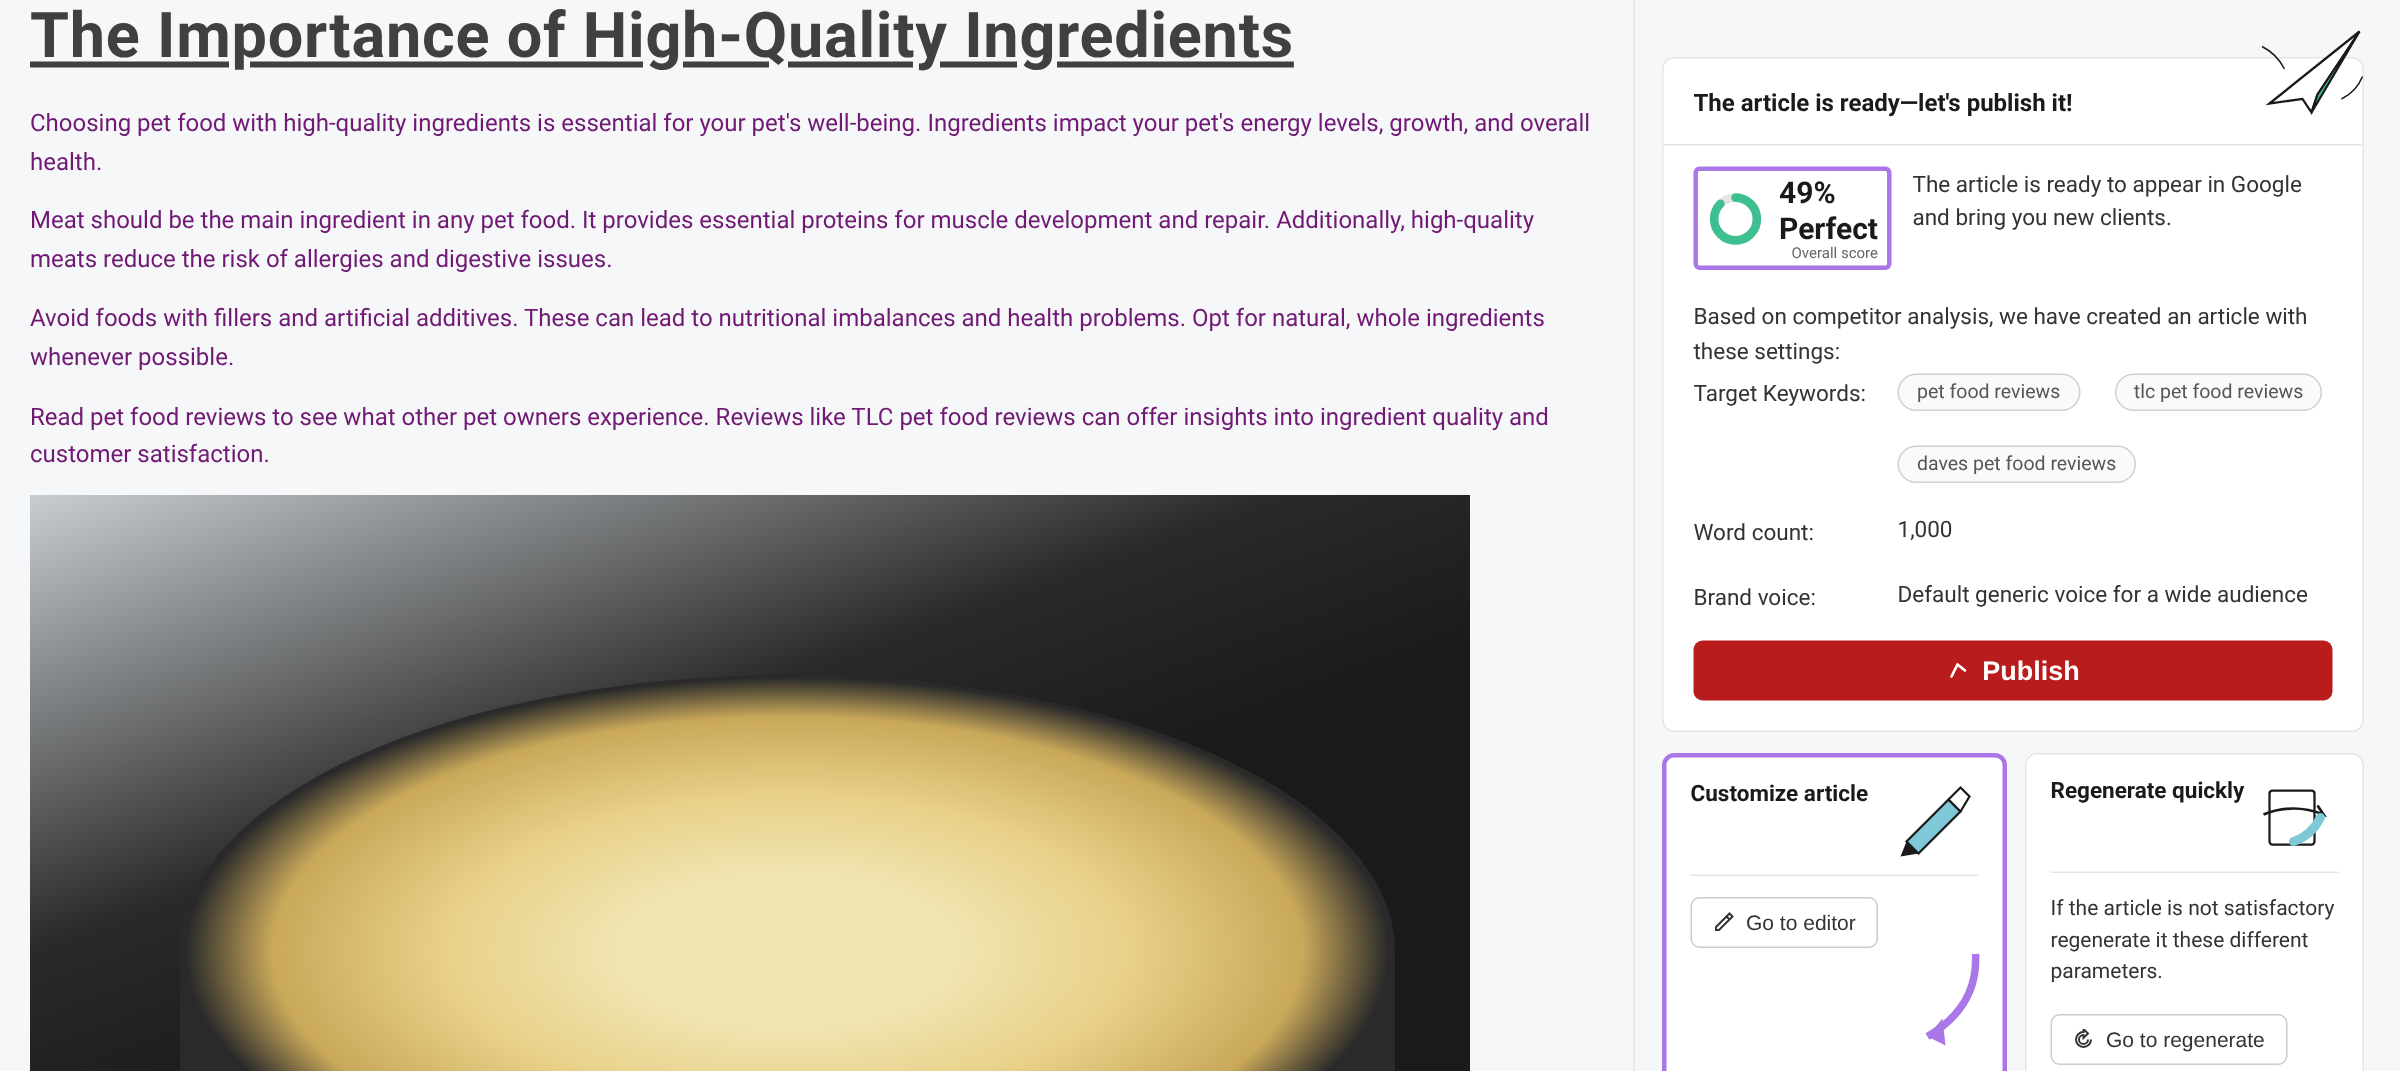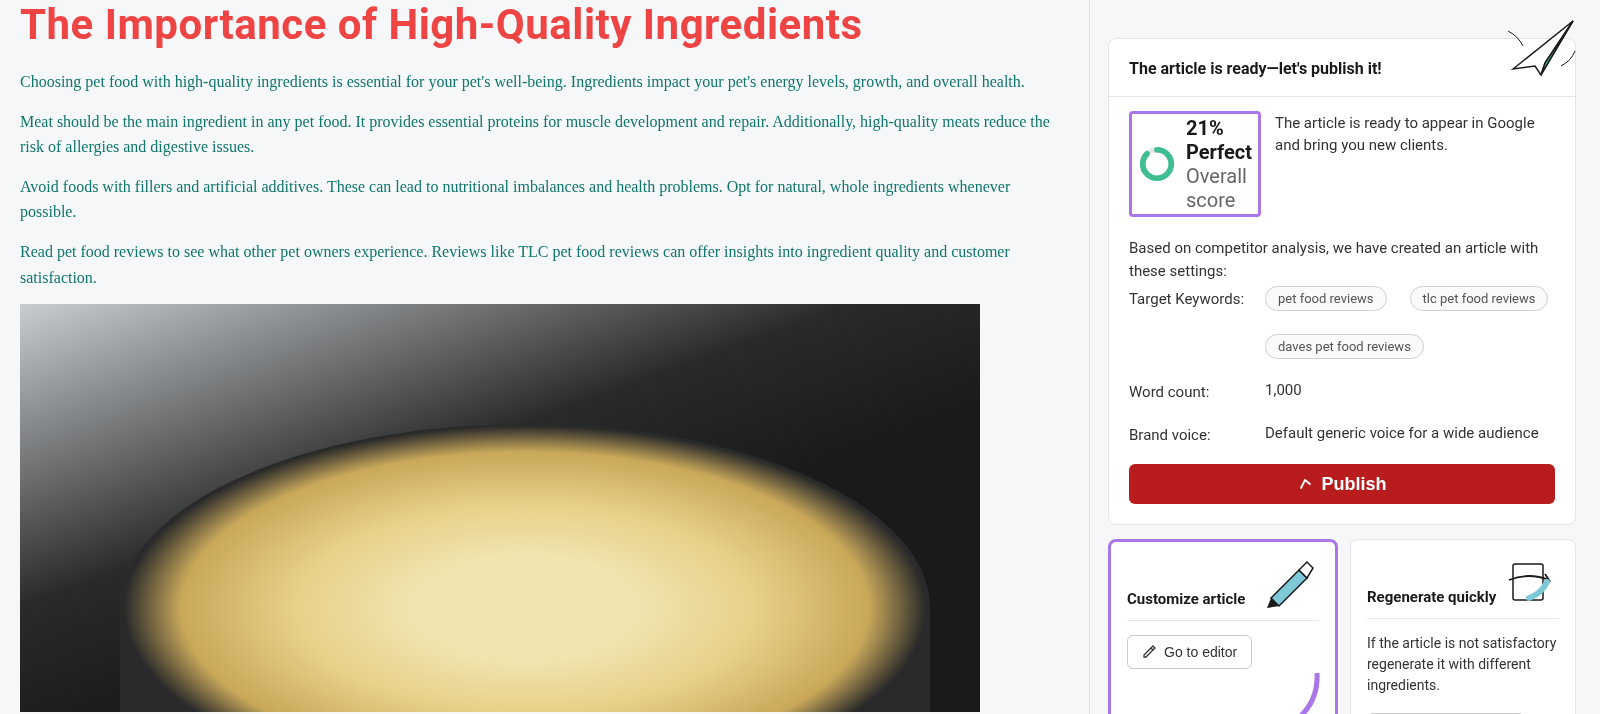--- a/index.html
+++ b/index.html
@@ -13,30 +13,30 @@
 }
 .main-content {
   flex: 1;
   padding: 0 20px 20px 20px;
   border-right: 1px solid #e5e5e5;
   background: #f6f7f8;
 }
 .article-title {
   font-size: 42px;
   font-weight: 700;
-  color: #ef4444;
+  color: #404040;
   margin-bottom: 20px;
   letter-spacing: 0.5px;
+  text-decoration: underline;
 }
 .article-body p {
   font-size: 16px;
   line-height: 1.6;
-  color: #0f766e;
+  color: #701a75;
   margin-bottom: 14px;
-  font-family: Liberation Serif, serif;
 }
 .article-image {
   width: 960px;
   height: 408px;
   background: linear-gradient(160deg, #c8cdd1 0%, #2a2a2a 40%, #1a1a1a 60%);
   position: relative;
   overflow: hidden;
   margin-top: 8px;
 }
 .popcorn-bowl {
@@ -95,21 +95,21 @@
   border-radius: 4px;
   padding: 2px 6px;
 }
 .score-ring {
   width: 38px;
   height: 38px;
   flex-shrink: 0;
 }
 .score-text { display: flex; flex-direction: column; }
 .score-value { font-size: 20px; font-weight: 700; color: #1a1a1a; }
-.score-label { font-size: 20px; color: #666; }
+.score-label { font-size: 10px; color: #666; text-align: right; }
 .score-desc { font-size: 15px; line-height: 1.45; color: #333; padding-top: 2px; }
 .analysis-text { font-size: 15px; line-height: 1.5; color: #333; margin-bottom: 4px; }
 .settings-row { display: flex; gap: 10px; margin-bottom: 20px; }
 .settings-label { font-size: 15px; color: #333; min-width: 126px; padding-top: 4px; }
 .settings-value { font-size: 15px; color: #333; line-height: 1.5; }
 .keyword-tags { display: flex; flex-wrap: wrap; gap: 23px; }
 .tag {
   border: 1px solid #d0d0d0;
   border-radius: 14px;
   padding: 4px 12px;
@@ -144,21 +144,21 @@
   border-radius: 8px;
   padding: 14px 16px 16px 16px;
   position: relative;
 }
 .action-card.highlighted {
   border: 3px solid #a977e8;
 }
 .action-header {
   display: flex;
   justify-content: space-between;
-  align-items: flex-end;
+  align-items: flex-start;
   padding-bottom: 10px;
   border-bottom: 1px solid #e5e5e5;
   margin-bottom: 14px;
   min-height: 60px;
 }
 .action-title {
   font-size: 15px;
   font-weight: 700;
   color: #1a1a1a;
   line-height: 1.4;
@@ -221,21 +221,21 @@
       <div class="ready-title">The article is ready—let's publish it!</div>
     </div>
     <div class="ready-body">
       <div class="score-row">
         <div class="score-box">
           <svg class="score-ring" viewBox="0 0 40 40">
             <circle cx="20" cy="20" r="15" fill="none" stroke="#e5e5e5" stroke-width="6"></circle>
             <circle cx="20" cy="20" r="15" fill="none" stroke="#3fbf8f" stroke-width="6" stroke-dasharray="82 94" stroke-dashoffset="0" transform="rotate(-90 20 20)" stroke-linecap="round"></circle>
           </svg>
           <div class="score-text">
-            <span class="score-value">21% Perfect</span>
+            <span class="score-value">49% Perfect</span>
             <span class="score-label">Overall score</span>
           </div>
         </div>
         <div class="score-desc">The article is ready to appear in Google and bring you new clients.</div>
       </div>
       <div class="analysis-text">Based on competitor analysis, we have created an article with these settings:</div>
       <div class="settings-row">
         <div class="settings-label">Target Keywords:</div>
         <div class="keyword-tags">
           <span class="tag">pet food reviews</span>
@@ -284,21 +284,21 @@
 
     <div class="action-card">
       <div class="action-header">
         <div class="action-title">Regenerate quickly</div>
         <svg class="action-icon" viewBox="0 0 60 54">
           <rect x="14" y="10" width="30" height="36" rx="2" fill="#fff" stroke="#1a1a1a" stroke-width="1.5"></rect>
           <path d="M10 26 Q30 18 50 26 L46 20 M50 26 L44 30" stroke="#1a1a1a" stroke-width="1.8" fill="none"></path>
           <path d="M48 28 Q42 40 30 44" stroke="#7fc8d8" stroke-width="6" fill="none" stroke-linecap="round"></path>
         </svg>
       </div>
-      <div class="action-desc">If the article is not satisfactory regenerate it with different ingredients.</div>
+      <div class="action-desc">If the article is not satisfactory regenerate it these different parameters.</div>
       <button class="action-btn">
         <svg width="14" height="14" viewBox="0 0 14 14">
             <path d="M12 7 A5 5 0 1 1 7 2 L7 0 L10 3 L7 6 L7 4 A3 3 0 1 0 10 7" stroke="#333" stroke-width="1.3" fill="none"></path>
           </svg>
         <span>Go to regenerate</span>
       </button>
     </div>
   </div>
 </div>
 

